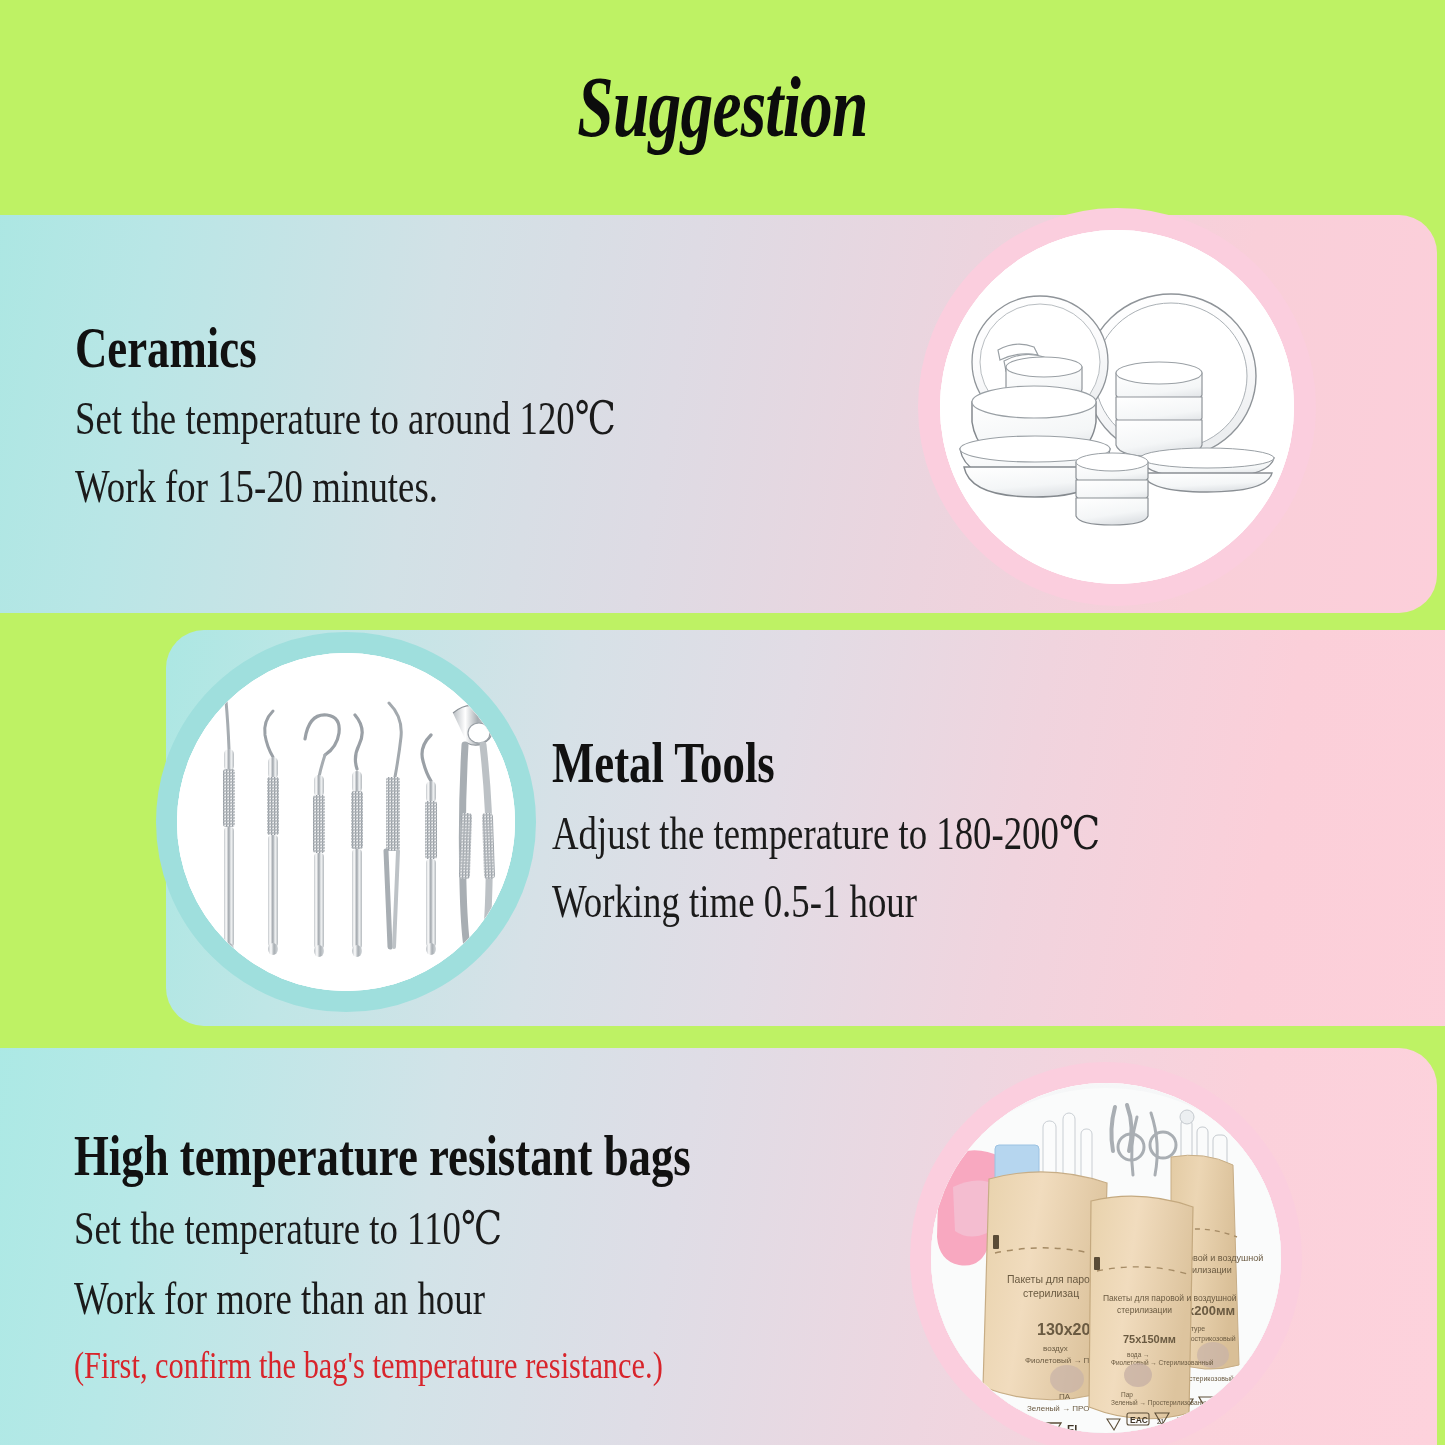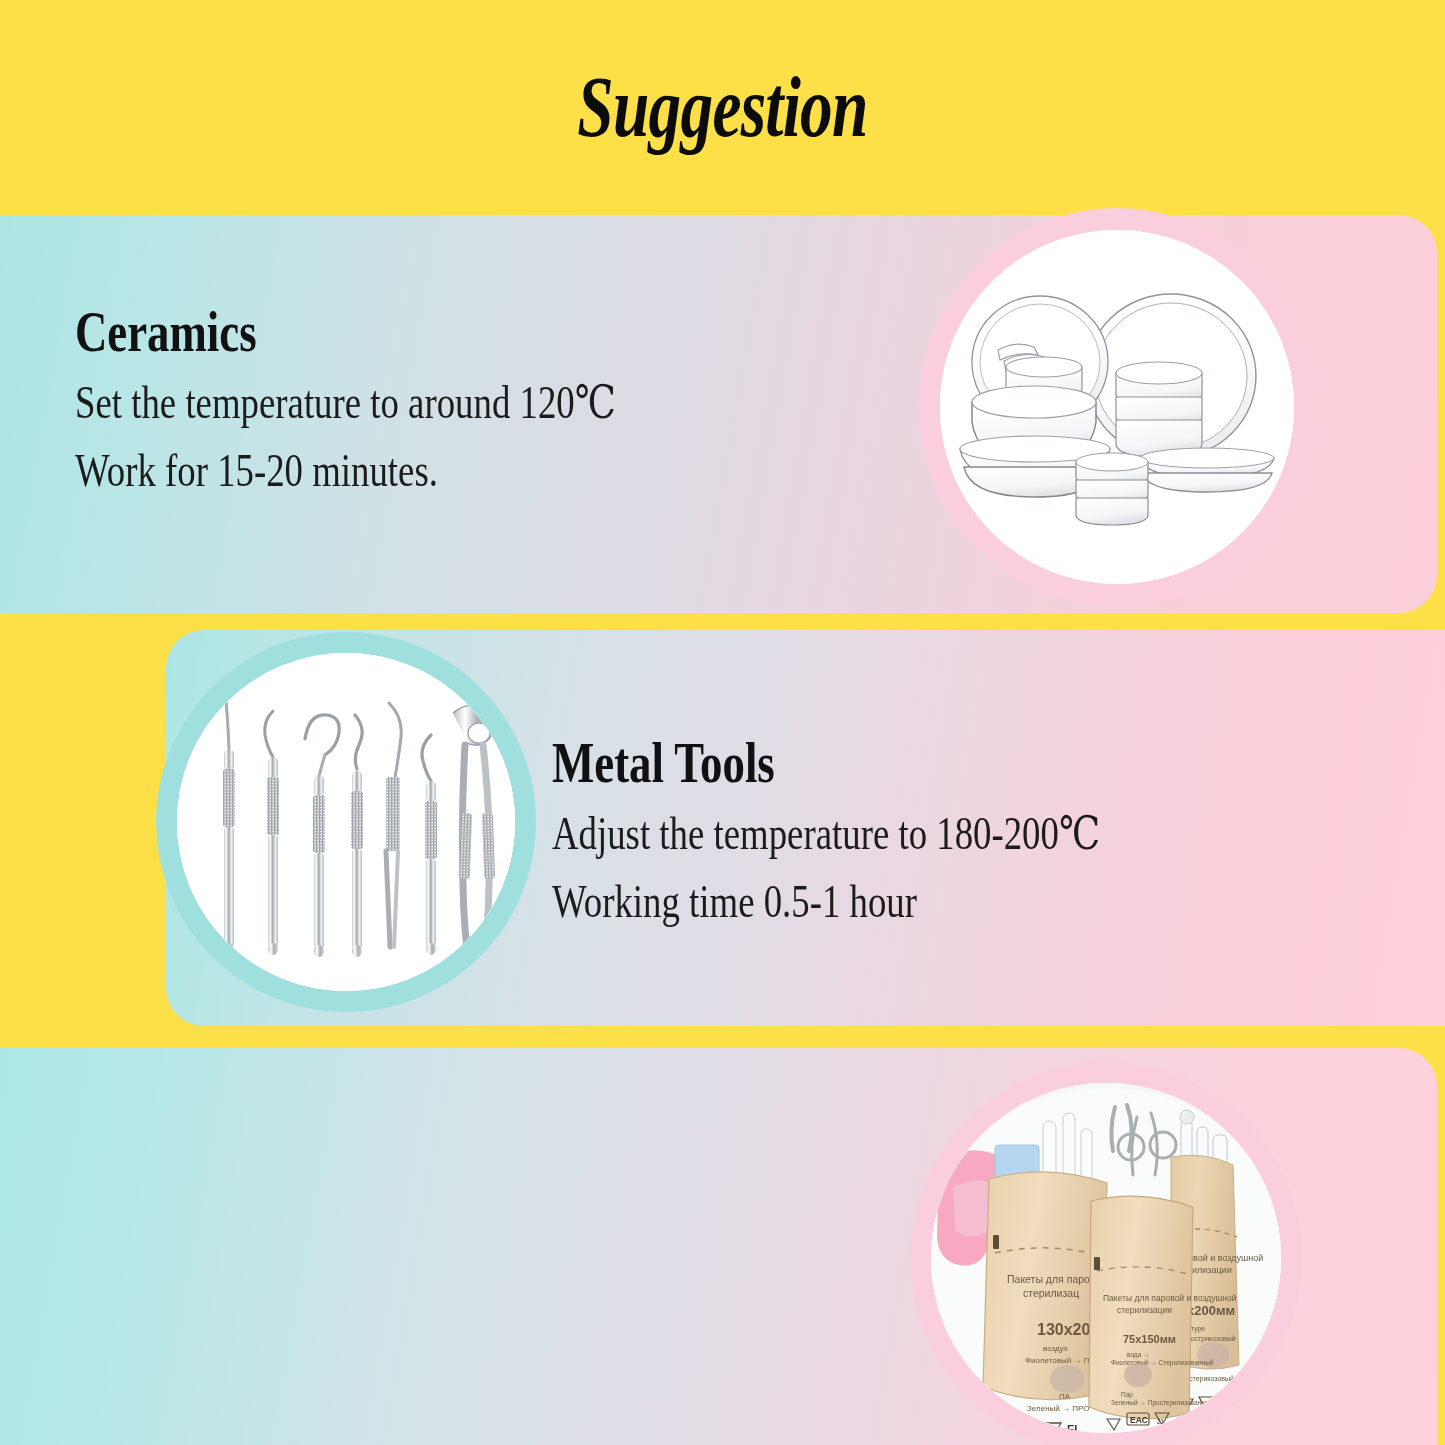--- a/index.html
+++ b/index.html
@@ -7,21 +7,21 @@
     width: 1445px;
     height: 1445px;
     background: #ffffff;
     font-family: "Liberation Serif", "DejaVu Serif", serif;
     overflow: hidden;
   }
   #page {
     position: relative;
     width: 1445px;
     height: 1445px;
-    background: #fde047;
+    background: #bef264;
   }
 
   
   #title {
     position: absolute;
     top: 62px;
     left: 0;
     width: 1445px;
     text-align: center;
     font-family: "Liberation Serif", "DejaVu Serif", serif;
@@ -107,21 +107,21 @@
   }
   .note {
     font-family: "Liberation Serif", "DejaVu Serif", serif;
     color: #d8242b;
     transform: scaleX(0.80);
     transform-origin: left top;
     white-space: nowrap;
     line-height: 1.0;
   }
 
-  #c1-text { left: 75px; top: 304px; }
+  #c1-text { left: 75px; top: 320px; }
   #c1-text .heading { font-size: 56px; margin-bottom: 20px; }
   #c1-text .line { font-size: 46px; margin-bottom: 22px; }
 
   #c2-text { left: 552px; top: 735px; }
   #c2-text .heading { font-size: 56px; margin-bottom: 20px; }
   #c2-text .line { font-size: 46px; margin-bottom: 22px; }
 
   #c3-text { left: 74px; top: 1128px; }
   #c3-text .heading { font-size: 56px; margin-bottom: 22px; }
   #c3-text .line { font-size: 46px; margin-bottom: 24px; }
@@ -342,20 +342,26 @@
         <rect x="283" y="160" width="11" height="66" rx="4" fill="url(#knurl)" transform="rotate(2 288 193)"></rect>
         <rect x="306" y="160" width="11" height="66" rx="4" fill="url(#knurl)" transform="rotate(-2 311 193)"></rect>
       </g>
     </svg>
   </div>
 
   <div class="card" id="card3">
     <div class="card-bg"></div>
   </div>
 
+  <div class="text-block" id="c3-text">
+    <div class="heading">High temperature resistant bags</div>
+    <div class="line">Set the temperature to 110℃</div>
+    <div class="line">Work for more than an hour</div>
+    <div class="note">(First, confirm the bag's temperature resistance.)</div>
+  </div>
 
   <div class="ring" id="c3-ring"></div>
   <div class="photo-circle" id="c3-photo">
     <svg class="photo-svg" viewBox="0 0 350 350">
       <defs>
         <linearGradient id="kraft" x1="0" y1="0" x2="1" y2="0.3">
           <stop offset="0%" stop-color="#e3cba4"></stop>
           <stop offset="40%" stop-color="#ecd6b4"></stop>
           <stop offset="100%" stop-color="#d9bf97"></stop>
         </linearGradient>

